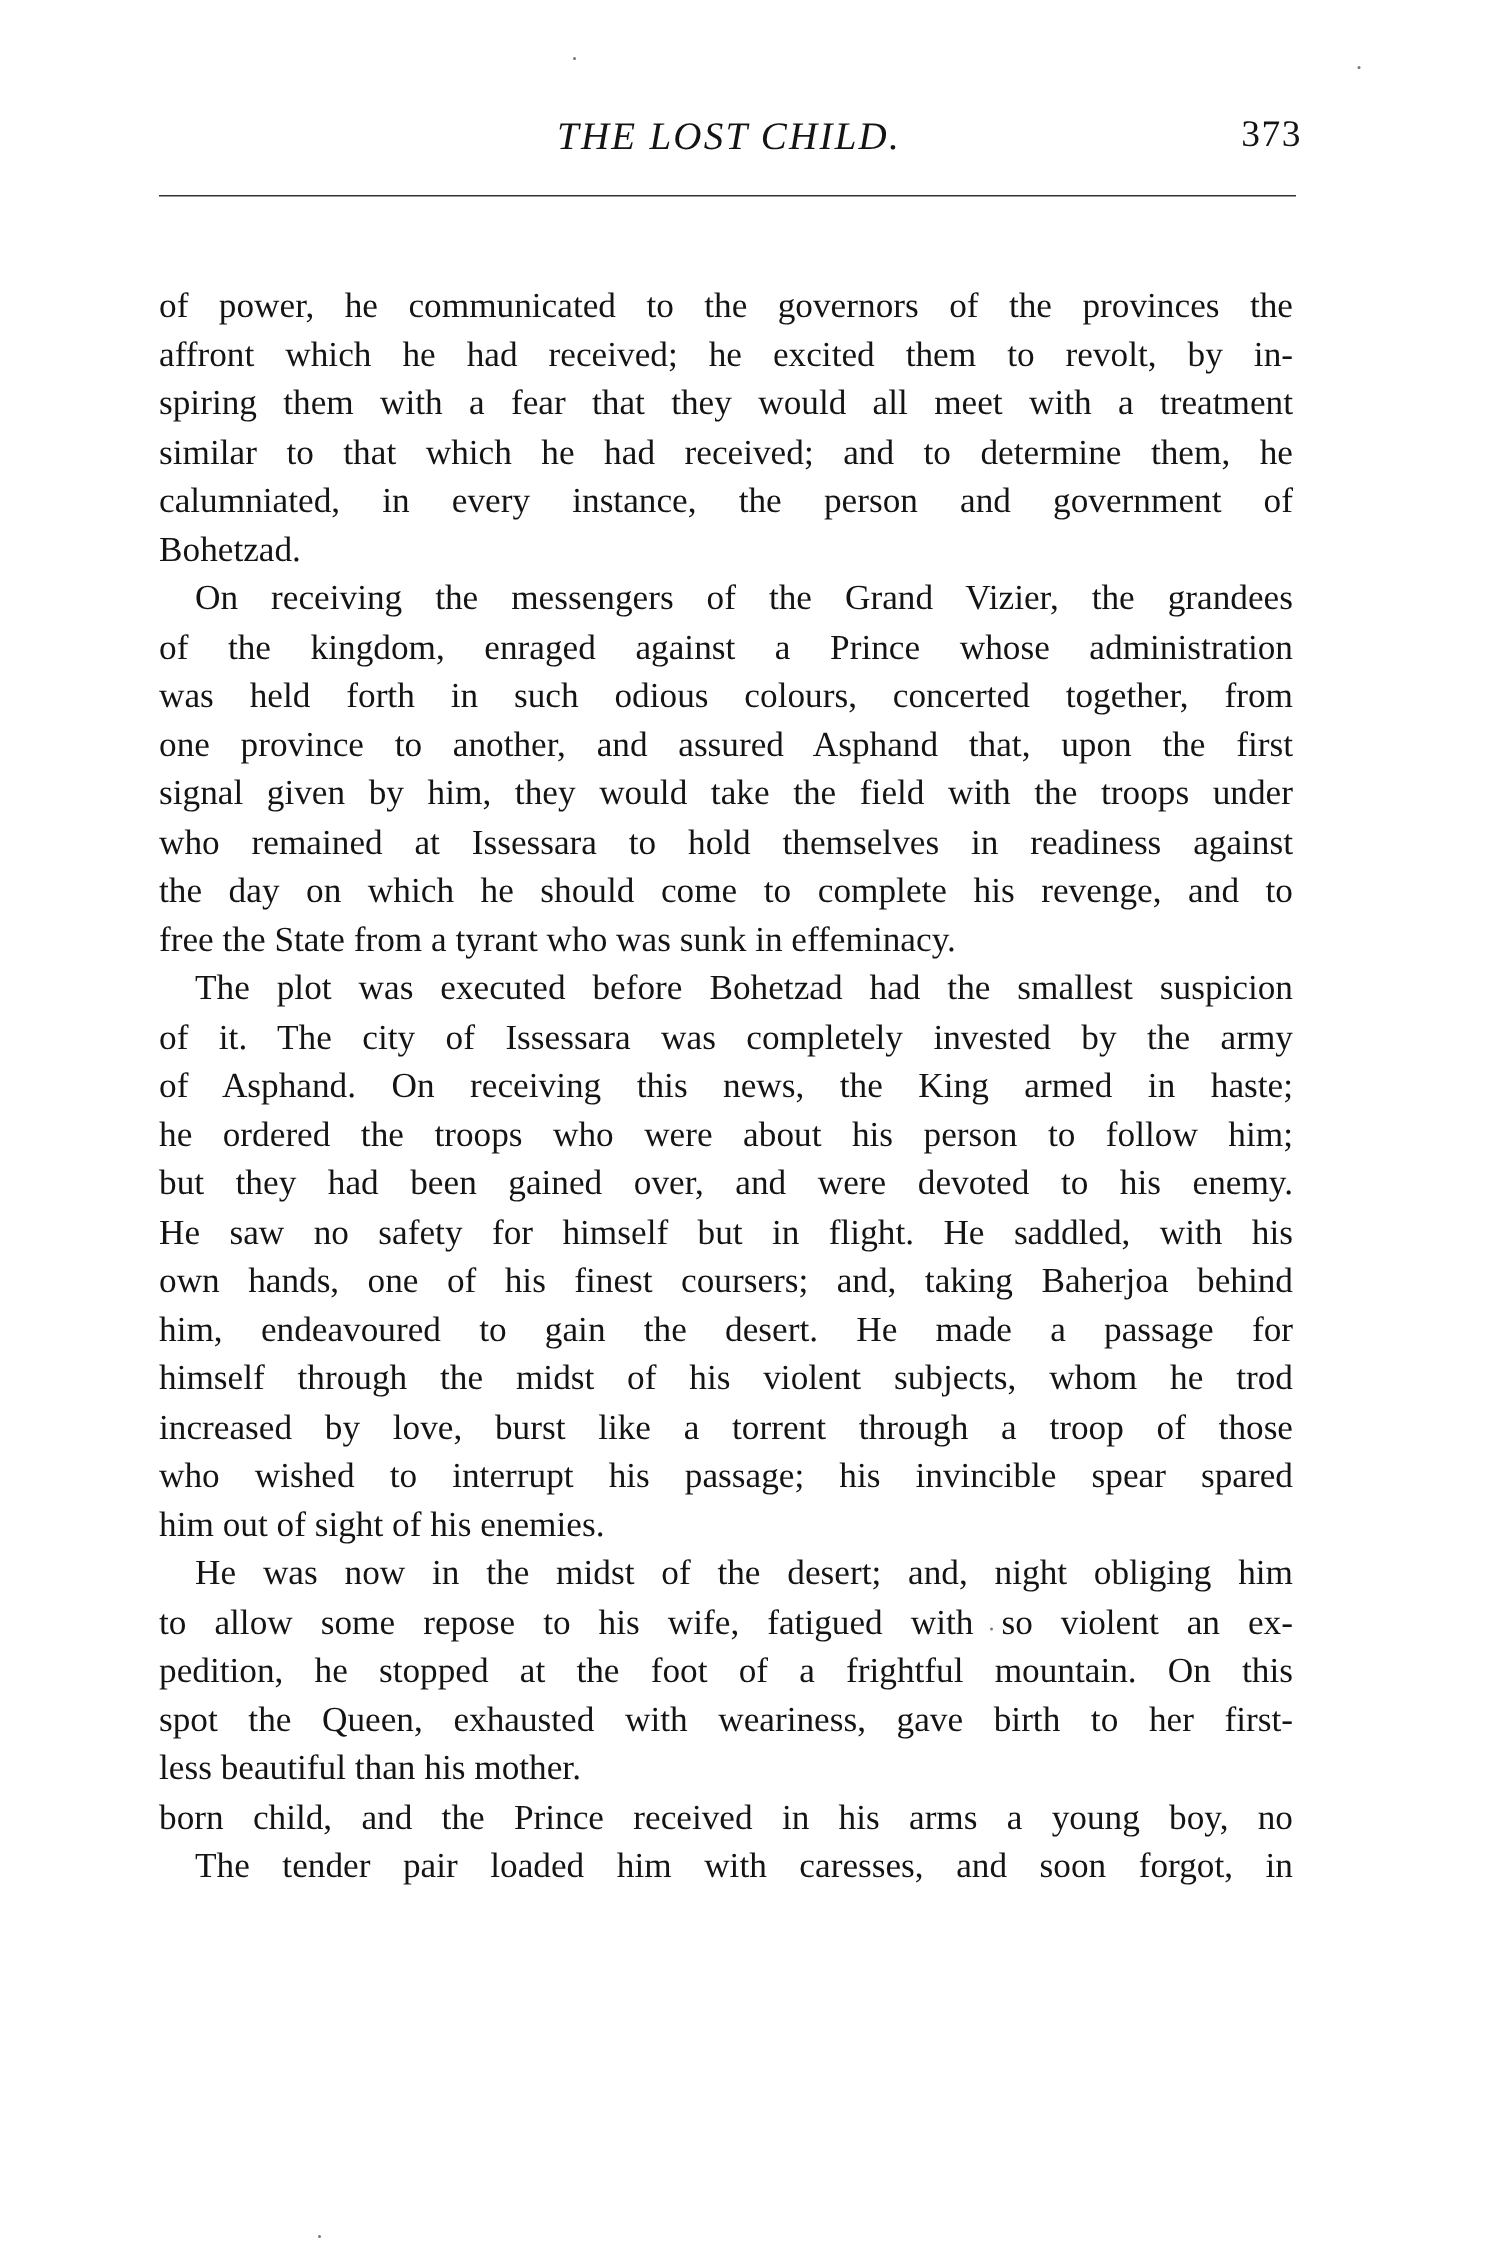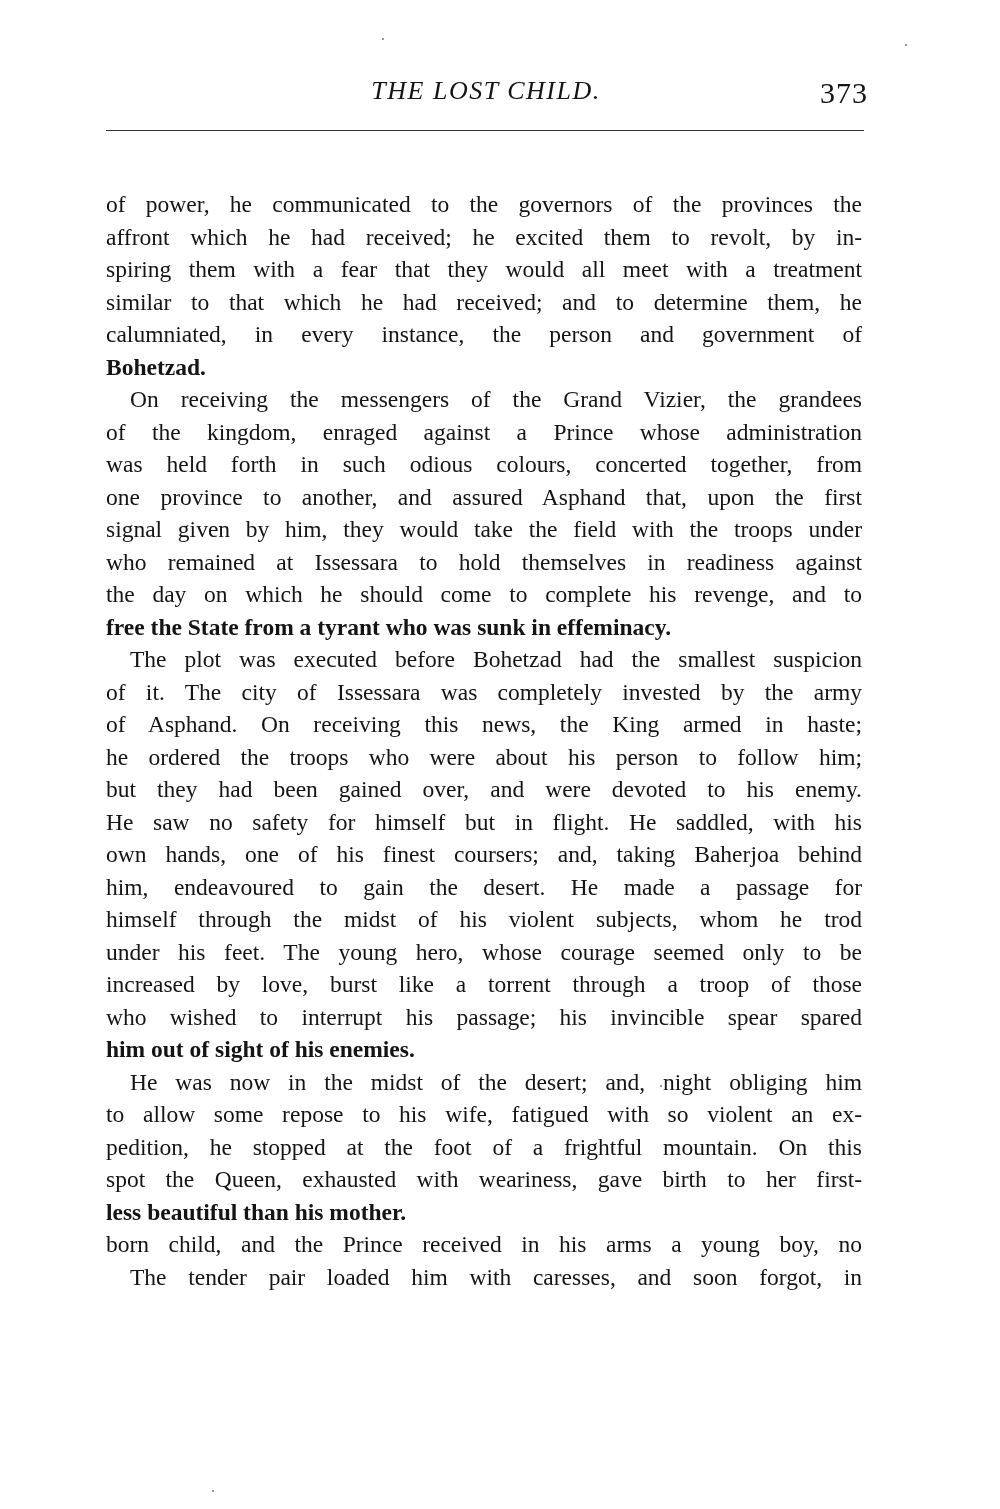--- a/index.html
+++ b/index.html
@@ -10,35 +10,35 @@
   }
   .page { position: absolute; left: 0; top: 0; width: 1000px; height: 1509px; }
   .running-head {
     position: absolute; left: 106px; top: 76px; width: 760px; height: 40px;
   }
   .running-title {
     position: absolute; left: 0; width: 100%; text-align: center; top: 0;
     font-style: italic; font-size: 26px; letter-spacing: 1.5px;
   }
   .page-number {
-    position: absolute; right: -2px; top: 0; font-size: 30px; letter-spacing: 1px; font-family: Liberation Serif, serif;
+    position: absolute; right: -2px; top: 0; font-size: 25px; letter-spacing: 1px; font-family: Liberation Serif, serif;
   }
   .head-rule {
     position: absolute; left: 106px; top: 130px; width: 758px; height: 0;
     border-top: 1.5px solid #333;
   }
   .body-text {
     position: absolute; left: 106px; top: 158px; width: 756px;
     font-size: 23.5px; line-height: 32.5px; margin-top: 30px;
   }
   .body-line {
     display: block; text-align: justify; text-align-last: justify;
     white-space: nowrap; height: 32.5px;
   }
-  .body-line.last { text-align-last: left; font-weight: bold; }
+  .body-line.last { text-align-last: left; }
   .body-line.indent { padding-left: 24px; }
   .speck { position: absolute; width: 2px; height: 2px; background: #777; border-radius: 1px; }
 </style>
 </head>
 <body>
 
 <div class="page">
   <div class="running-head">
     <span class="running-title">THE LOST CHILD.</span>
     <span class="page-number">373</span>
@@ -67,21 +67,20 @@
       <div>
         <span class="body-line indent">The plot was executed before Bohetzad had the smallest suspicion</span>
         <span class="body-line">of it. The city of Issessara was completely invested by the army</span>
         <span class="body-line">of Asphand. On receiving this news, the King armed in haste;</span>
         <span class="body-line">he ordered the troops who were about his person to follow him;</span>
         <span class="body-line">but they had been gained over, and were devoted to his enemy.</span>
         <span class="body-line">He saw no safety for himself but in flight. He saddled, with his</span>
         <span class="body-line">own hands, one of his finest coursers; and, taking Baherjoa behind</span>
         <span class="body-line">him, endeavoured to gain the desert. He made a passage for</span>
         <span class="body-line">himself through the midst of his violent subjects, whom he trod</span>
-        <span class="body-line">under his feet. The young hero, whose courage seemed only to be</span>
         <span class="body-line">increased by love, burst like a torrent through a troop of those</span>
         <span class="body-line">who wished to interrupt his passage; his invincible spear spared</span>
         <span class="body-line last">him out of sight of his enemies.</span>
       </div>
       <div>
         <span class="body-line indent">He was now in the midst of the desert; and, night obliging him</span>
         <span class="body-line">to allow some repose to his wife, fatigued with so violent an ex-</span>
         <span class="body-line">pedition, he stopped at the foot of a frightful mountain. On this</span>
         <span class="body-line">spot the Queen, exhausted with weariness, gave birth to her first-</span>
         <span class="body-line last">less beautiful than his mother.</span>

